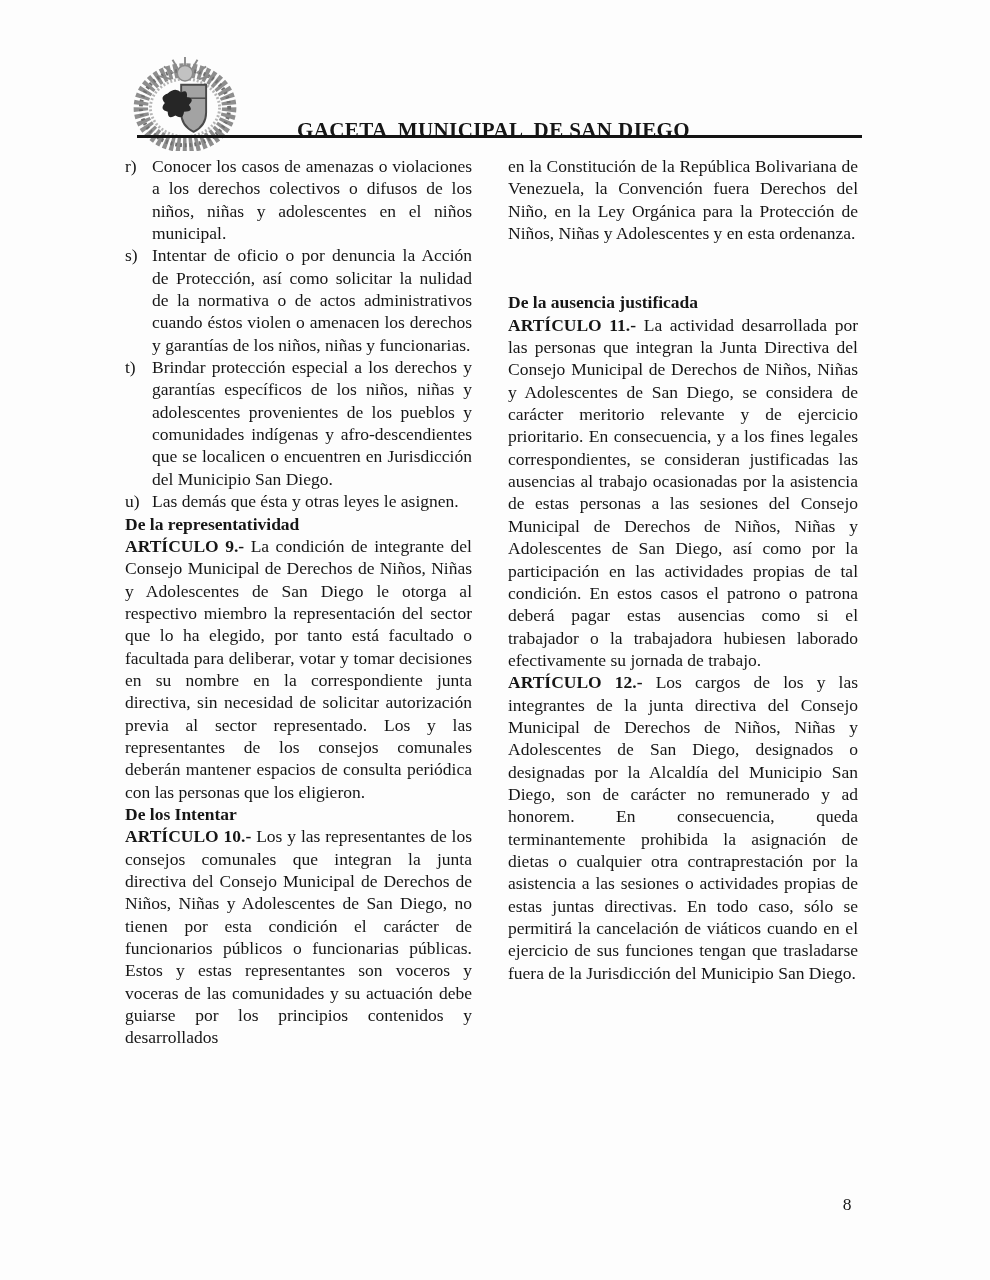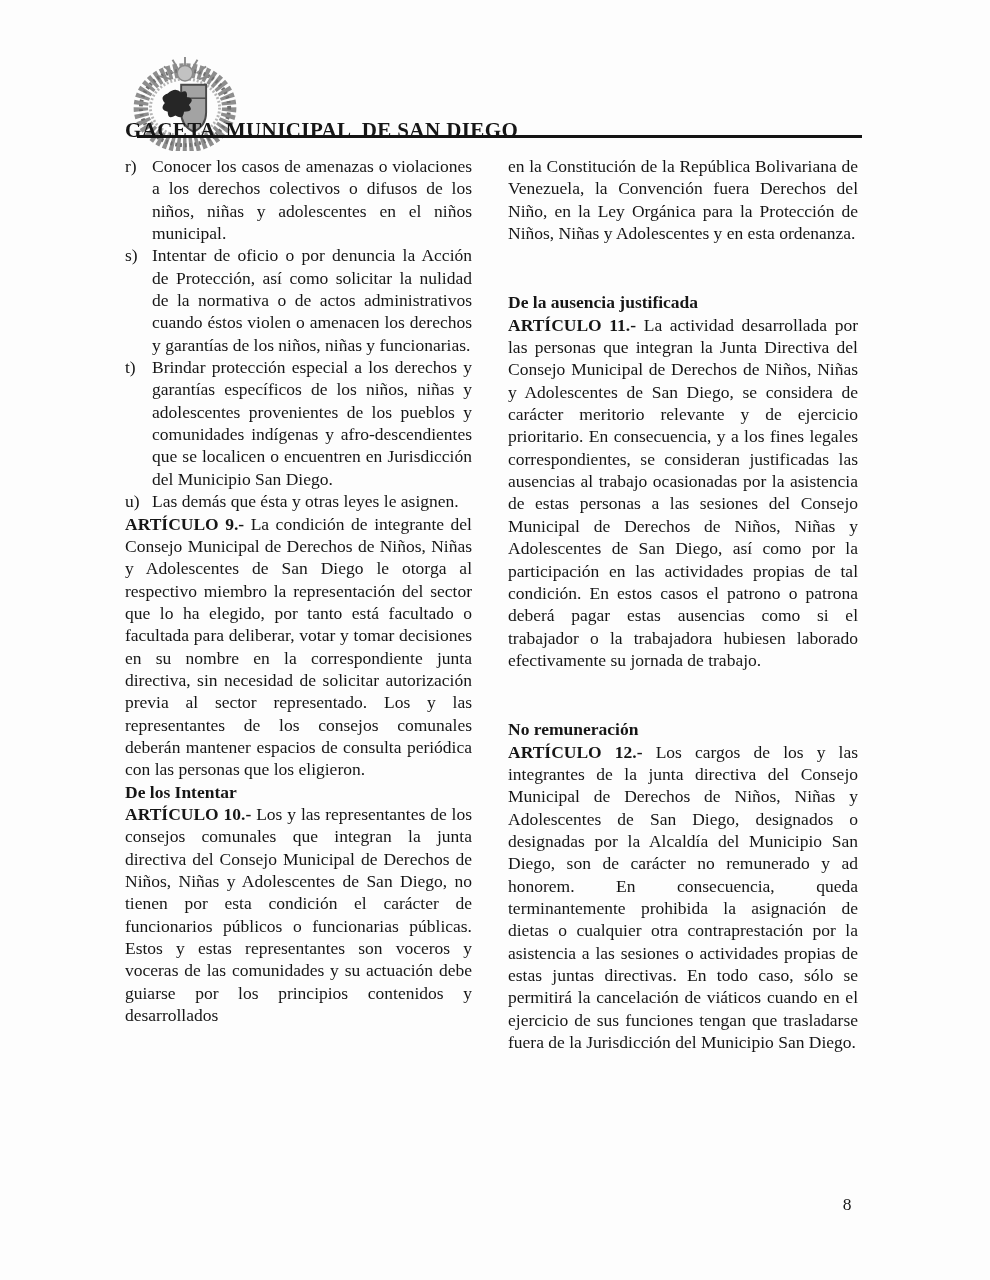--- a/index.html
+++ b/index.html
@@ -15,20 +15,21 @@
     color:#161616;
     overflow:hidden;
   }
   
   .logo{
     position:absolute;left:127px;top:55px;
     width:116px;height:96px;
   }
   .masthead{
     position:absolute;left:125px;top:104px;width:737px;
+    text-align:center;
     font-size:21px;font-weight:bold;
     letter-spacing:0.4px;
     white-space:pre;
   }
   .header-rule{
     position:absolute;left:137px;top:135px;
     width:725px;height:3px;background:#141414;
   }
   
   .col{
@@ -97,34 +98,34 @@
     </div>
     <div class="list-item">
       <span class="list-marker">t)</span>
       <span class="list-text">Brindar protección especial a los derechos y garantías específicos de los niños, niñas y adolescentes provenientes de los pueblos y comunidades indígenas y afro-descendientes que se localicen o encuentren en Jurisdicción del Municipio San Diego.</span>
     </div>
     <div class="list-item">
       <span class="list-marker">u)</span>
       <span class="list-text">Las demás que ésta y otras leyes le asignen.</span>
     </div>
 
+    <div class="section-heading">De la representatividad</div>
     <p class="article-para"><b class="article-label">ARTÍCULO 9.-</b> <span>La condición de integrante del Consejo Municipal de Derechos de Niños, Niñas y Adolescentes de San Diego le otorga al respectivo miembro la representación del sector que lo ha elegido, por tanto está facultado o facultada para deliberar, votar y tomar decisiones en su nombre en la correspondiente junta directiva, sin necesidad de solicitar autorización previa al sector representado. Los y las representantes de los consejos comunales deberán mantener espacios de consulta periódica con las personas que los eligieron.</span></p>
 
     <div class="section-heading">De los Intentar</div>
     <p class="article-para"><b class="article-label">ARTÍCULO 10.-</b> <span>Los y las representantes de los consejos comunales que integran la junta directiva del Consejo Municipal de Derechos de Niños, Niñas y Adolescentes de San Diego, no tienen por esta condición el carácter de funcionarios públicos o funcionarias públicas. Estos y estas representantes son voceros y voceras de las comunidades y su actuación debe guiarse por los principios contenidos y desarrollados</span></p>
 
   </div>
 
   <div class="col col-right">
 
     <p class="article-para">en la Constitución de la República Bolivariana de Venezuela, la Convención fuera Derechos del Niño, en la Ley Orgánica para la Protección de Niños, Niñas y Adolescentes y en esta ordenanza.</p>
 
     <div class="section-heading gap-before">De la ausencia justificada</div>
     <p class="article-para"><b class="article-label">ARTÍCULO 11.-</b> <span>La actividad desarrollada por las personas que integran la Junta Directiva del Consejo Municipal de Derechos de Niños, Niñas y Adolescentes de San Diego, se considera de carácter meritorio relevante y de ejercicio prioritario. En consecuencia, y a los fines legales correspondientes, se consideran justificadas las ausencias al trabajo ocasionadas por la asistencia de estas personas a las sesiones del Consejo Municipal de Derechos de Niños, Niñas y Adolescentes de San Diego, así como por la participación en las actividades propias de tal condición. En estos casos el patrono o patrona deberá pagar estas ausencias como si el trabajador o la trabajadora hubiesen laborado efectivamente su jornada de trabajo.</span></p>
 
-    <div class="section-heading gap-before">No remuneración</div>
     <p class="article-para"><b class="article-label">ARTÍCULO 12.-</b> <span>Los cargos de los y las integrantes de la junta directiva del Consejo Municipal de Derechos de Niños, Niñas y Adolescentes de San Diego, designados o designadas por la Alcaldía del Municipio San Diego, son de carácter no remunerado y ad honorem. En consecuencia, queda terminantemente prohibida la asignación de dietas o cualquier otra contraprestación por la asistencia a las sesiones o actividades propias de estas juntas directivas. En todo caso, sólo se permitirá la cancelación de viáticos cuando en el ejercicio de sus funciones tengan que trasladarse fuera de la Jurisdicción del Municipio San Diego.</span></p>
 
   </div>
 
   <div class="page-number">8</div>
 
 </div>
 
 </body></html>

